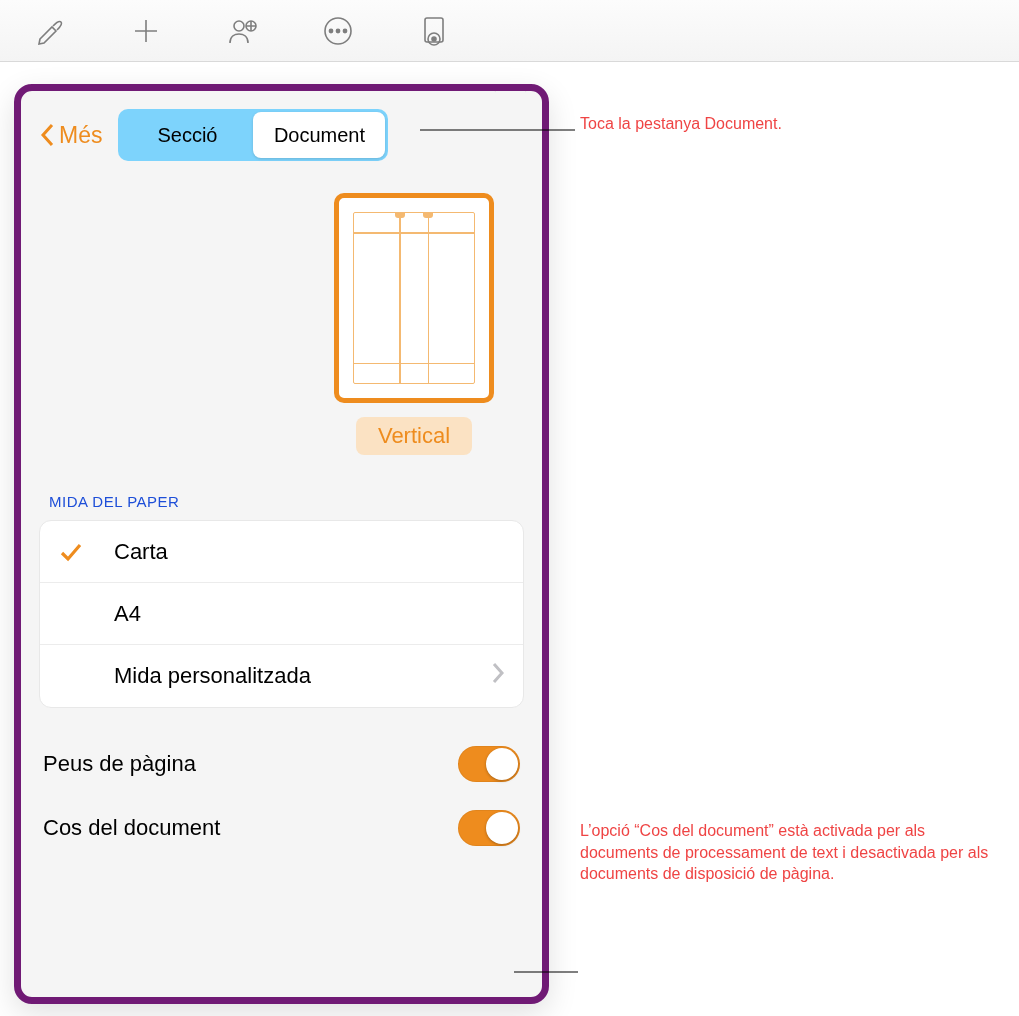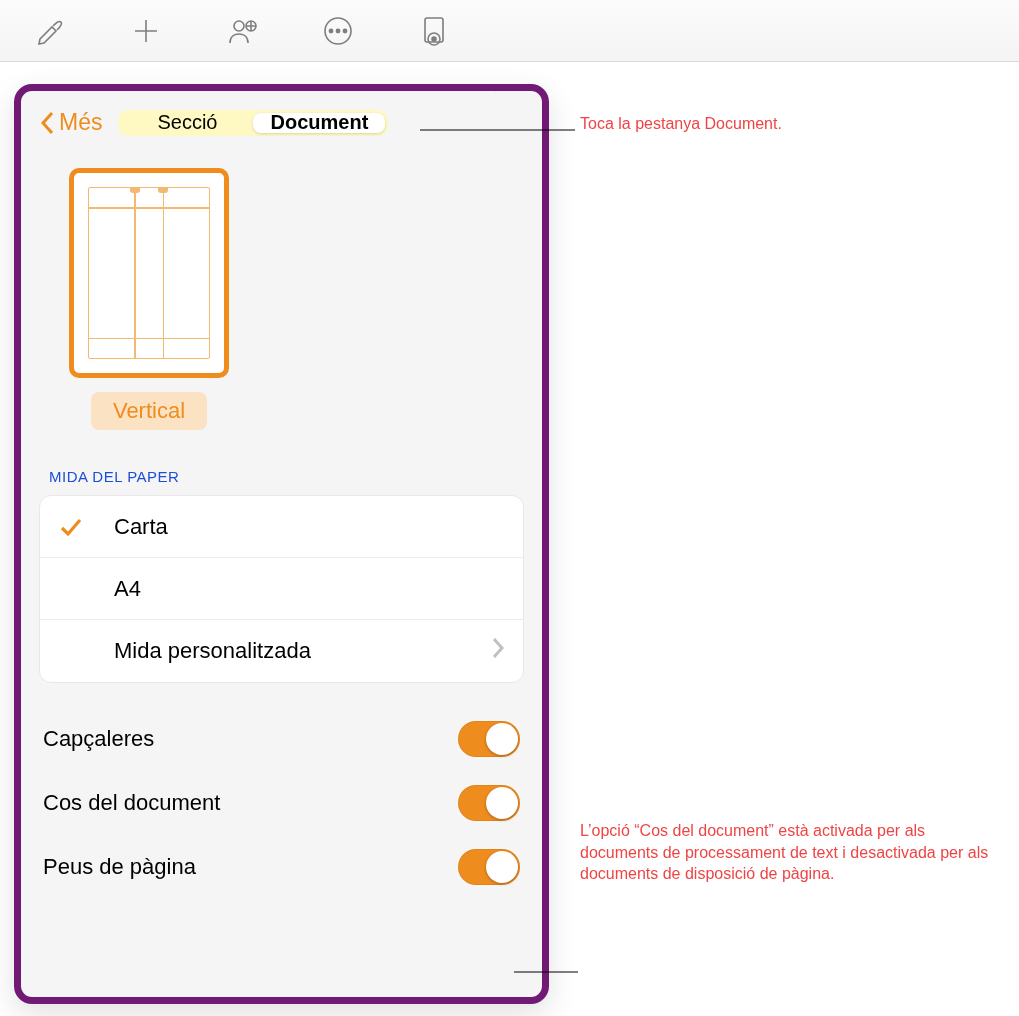--- a/index.html
+++ b/index.html
@@ -63,44 +63,45 @@
     color:#ee8c1e;
     font-size:23px;
     font-weight:400;
     gap:2px;
   }
   .back svg { width:18px; height:26px; stroke:#ee8c1e; stroke-width:3; fill:none; }
 
   .segmented {
     flex:1;
     display:flex;
-    background:#fef9c3;
+    background:#7dd3fc;
     border-radius:10px;
     padding:3px;
-    height:26px;
+    height:52px;
     margin-left: 6px;
     max-width: 270px;
   }
   .segmented .seg {
     flex:1;
     display:flex; align-items:center; justify-content:center;
     font-size:20px;
     color:#000;
     border-radius:8px;
   }
   .segmented .seg.active {
     background:#fff;
     box-shadow: 0 1px 3px rgba(0,0,0,0.15);
-    font-weight:700;
+    font-weight:400;
   }
 
   .orient-row {
     display:flex;
     gap: 50px;
     padding: 20px 48px 10px 48px;
+    justify-content: flex-end;
   }
   .orient {
     display:flex; flex-direction:column; align-items:center;
     gap:14px;
   }
   .orient .page {
     background:#fff;
     border:2px solid #ee8c1e;
     border-radius:10px;
     position:relative;
@@ -278,37 +279,31 @@
       <span class="checkslot"></span>
       <span>Mida personalitzada</span>
       <span class="chevron"><svg viewBox="0 0 14 22">
             <path d="M3 2 L11 11 L3 20"></path>
           </svg></span>
     </div>
   </div>
 
   <div class="toggles">
     <div class="trow">
-      <span>Capçaleres</span>
+      <span>Peus de pàgina</span>
       <div class="switch">
           <div class="knob"></div>
         </div>
     </div>
     <div class="trow">
       <span>Cos del document</span>
       <div class="switch">
           <div class="knob"></div>
         </div>
     </div>
-    <div class="trow">
-      <span>Peus de pàgina</span>
-      <div class="switch">
-          <div class="knob"></div>
-        </div>
-    </div>
   </div>
 
 </div>
 
 <svg class="leader" style="left:420px;top:120px;width:160px;height:20px">
   <line x1="0" y1="10" x2="155" y2="10"></line>
 </svg>
 <div class="callout" style="left:580px;top:113px;width:420px">Toca la pestanya Document.</div>
 
 <svg class="leader" style="left:514px;top:966px;width:66px;height:12px">

